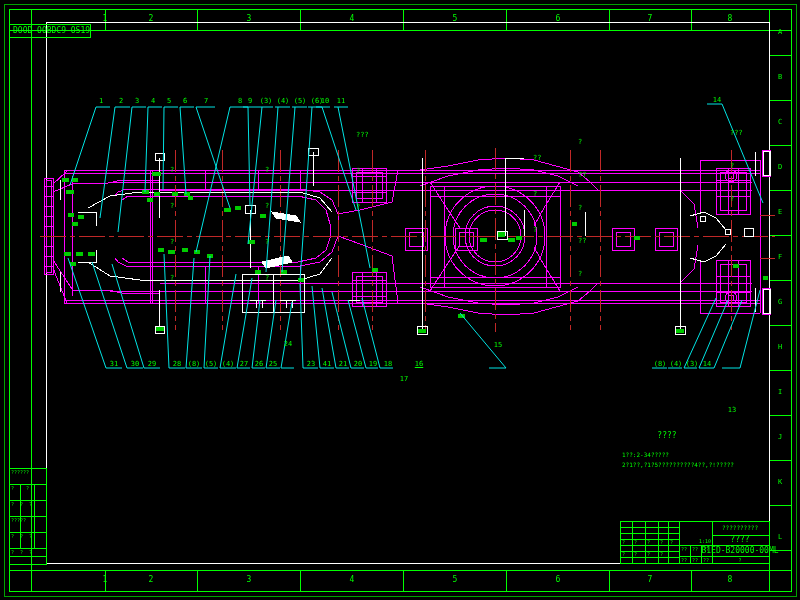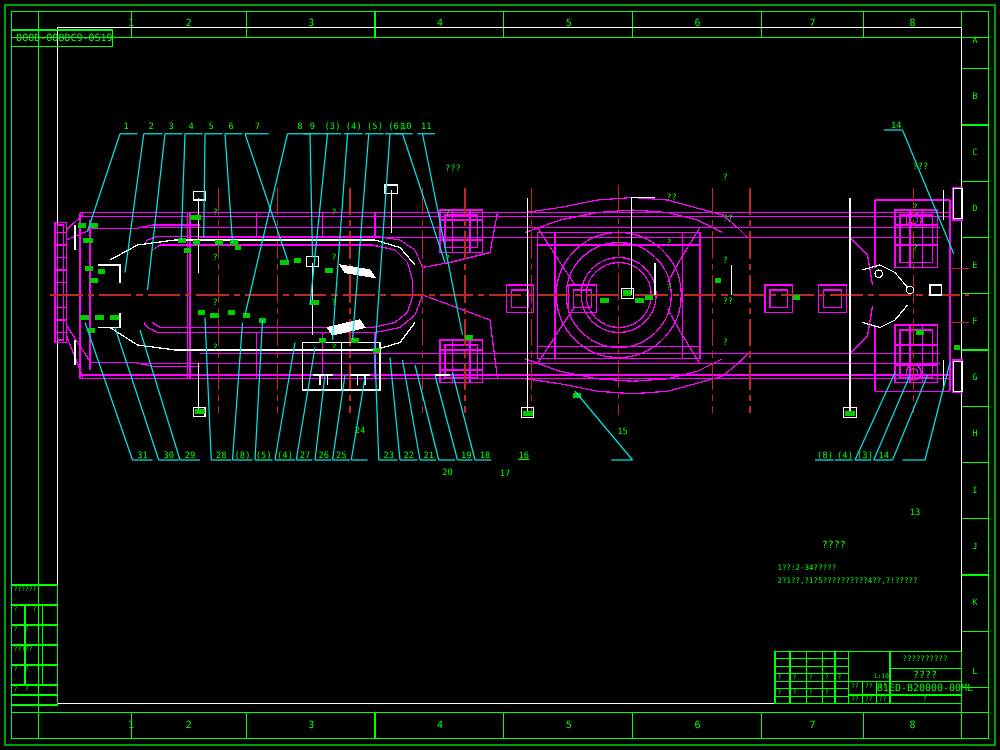--- a/index.html
+++ b/index.html
@@ -516,23 +516,23 @@
   <div class="txt g t7 ctr" style="left:152px;top:361px;">29</div>
   <div class="txt g t7 ctr" style="left:177px;top:361px;">28</div>
   <div class="txt g t7 ctr" style="left:194px;top:361px;">(8)</div>
   <div class="txt g t7 ctr" style="left:211px;top:361px;">(5)</div>
   <div class="txt g t7 ctr" style="left:228px;top:361px;">(4)</div>
   <div class="txt g t7 ctr" style="left:244px;top:361px;">27</div>
   <div class="txt g t7 ctr" style="left:259px;top:361px;">26</div>
   <div class="txt g t7 ctr" style="left:273px;top:361px;">25</div>
   <div class="txt g t7 ctr" style="left:288px;top:341px;">24</div>
   <div class="txt g t7 ctr" style="left:311px;top:361px;">23</div>
-  <div class="txt g t7 ctr" style="left:327px;top:361px;">22</div>
+  <div class="txt g t7 ctr" style="left:327px;top:361px;">41</div>
   <div class="txt g t7 ctr" style="left:343px;top:361px;">21</div>
-  <div class="txt g t7 ctr" style="left:358px;top:375px;">20</div>
+  <div class="txt g t7 ctr" style="left:358px;top:361px;">20</div>
   <div class="txt g t7 ctr" style="left:373px;top:361px;">19</div>
   <div class="txt g t7 ctr" style="left:388px;top:361px;">18</div>
   <div class="txt g t7 ctr" style="left:404px;top:376px;">17</div>
   <div class="txt g t7 ctr" style="left:419px;top:361px;text-decoration:underline;">16</div>
 
   <div class="txt g t7 ctr" style="left:498px;top:342px;">15</div>
 
   <div class="txt g t7 ctr" style="left:660px;top:361px;">(8)</div>
   <div class="txt g t7 ctr" style="left:676px;top:361px;">(4)</div>
   <div class="txt g t7 ctr" style="left:692px;top:361px;">(3)</div>

